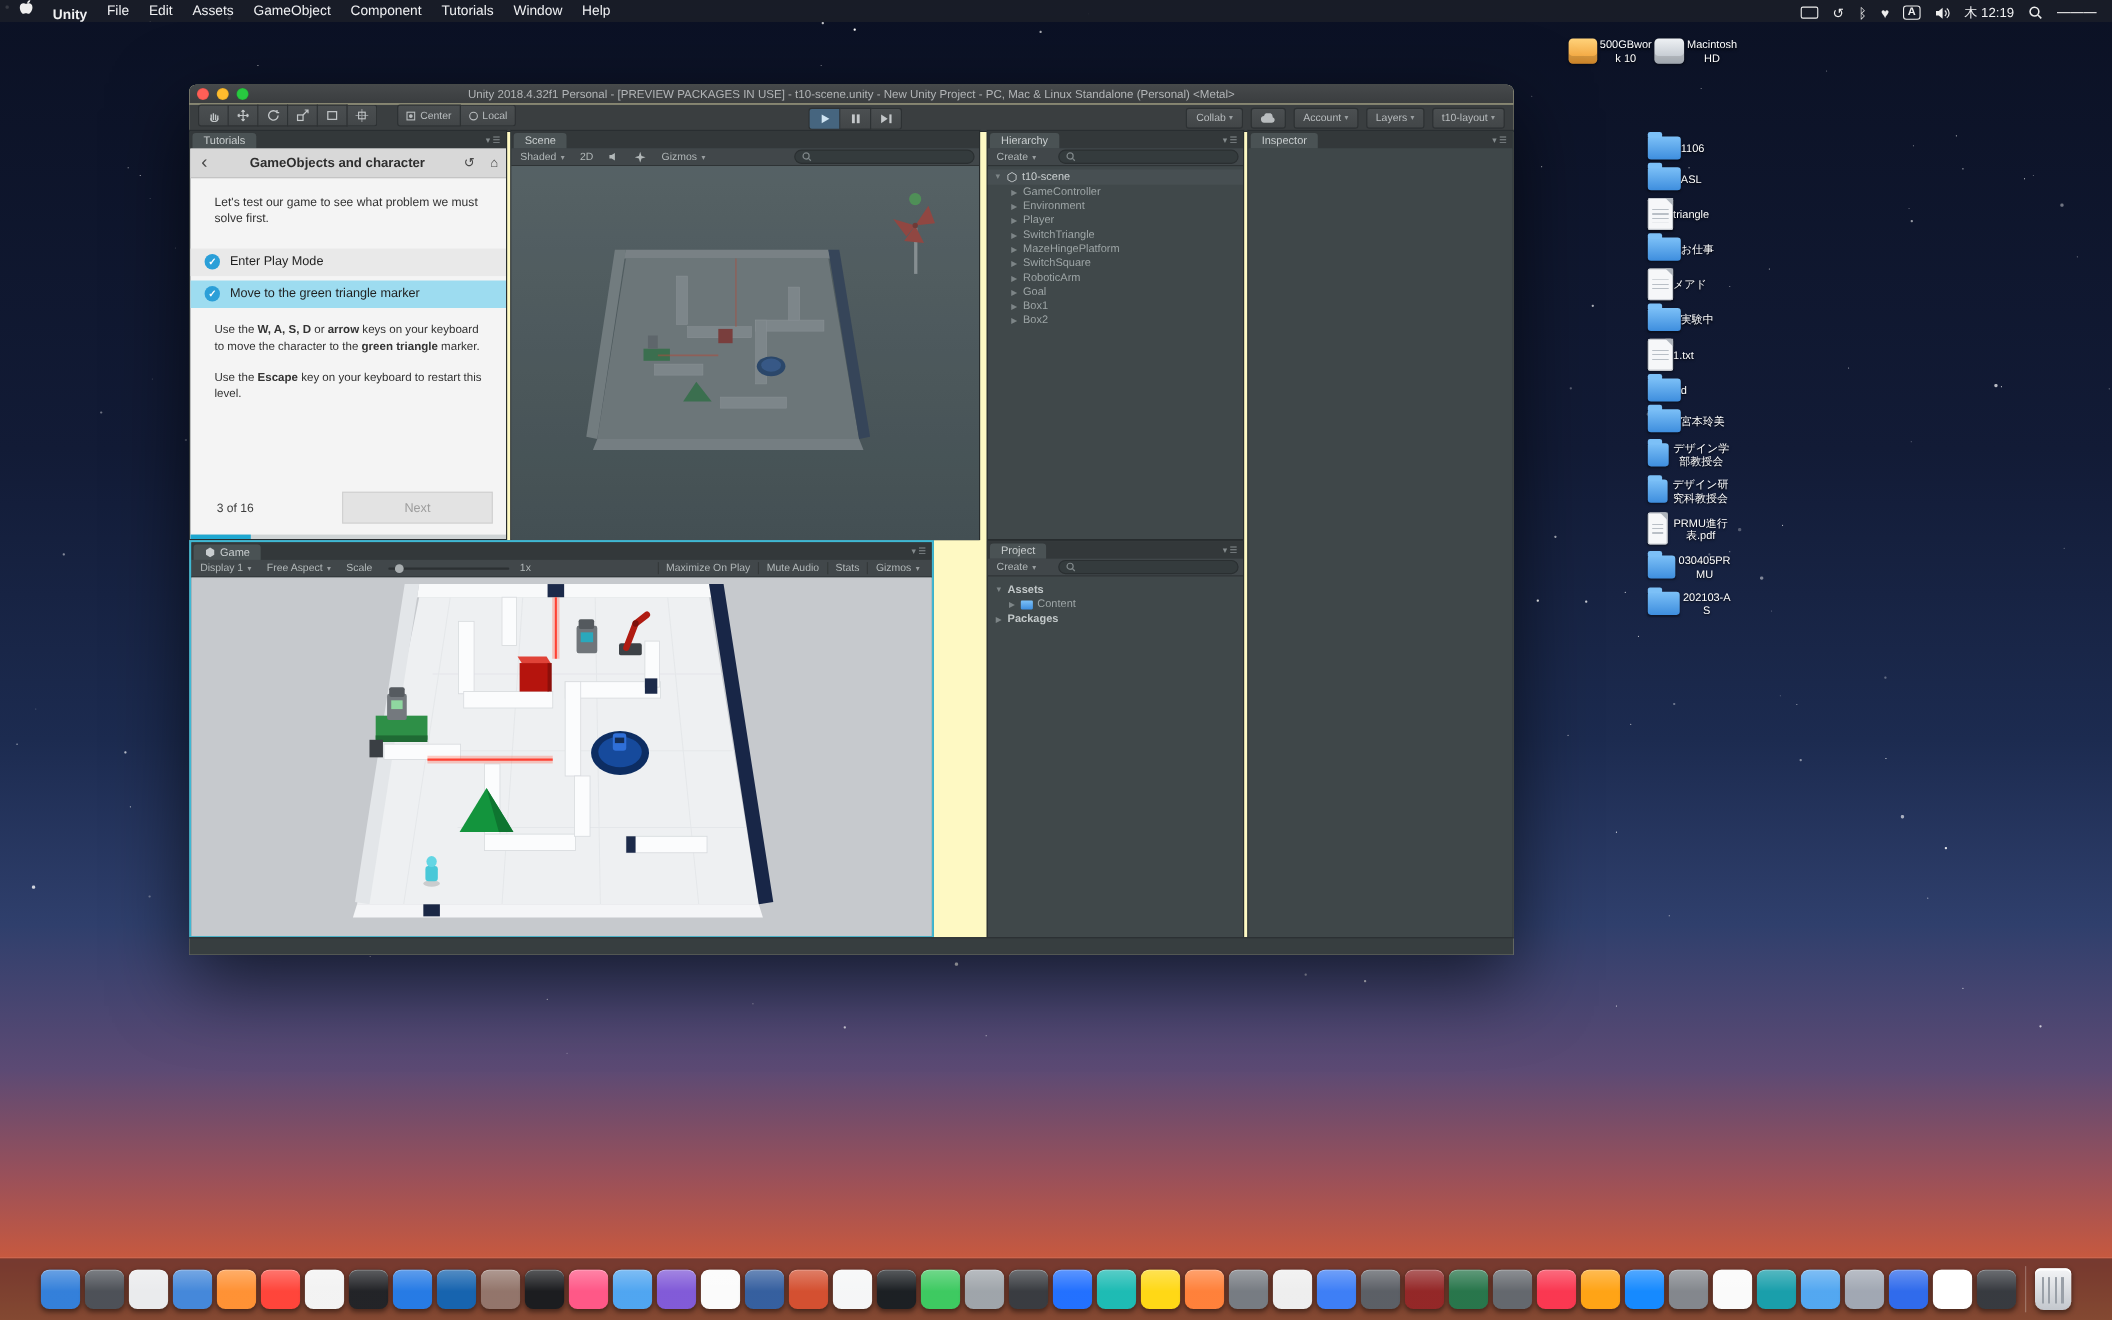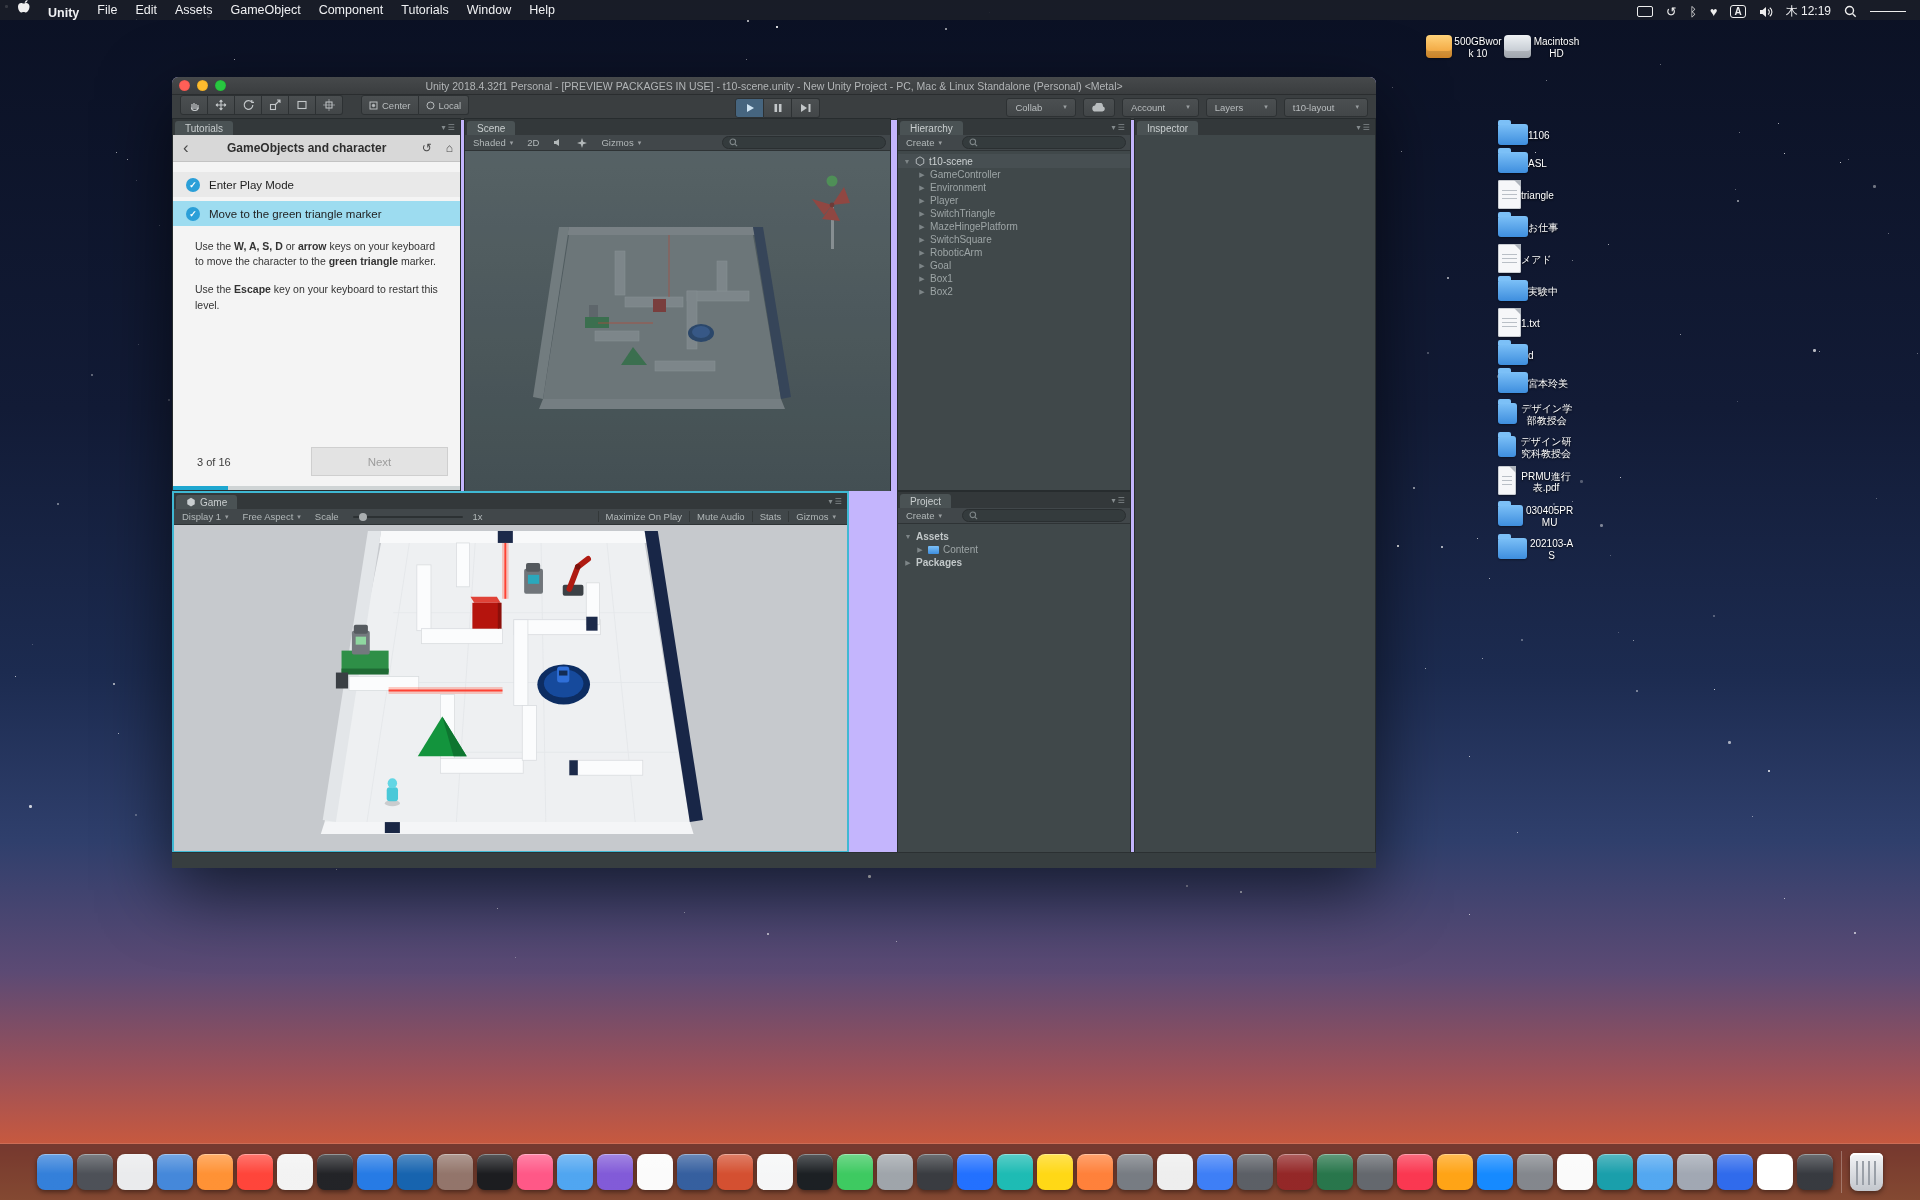--- a/index.html
+++ b/index.html
@@ -28,21 +28,21 @@
   .icon-folder{width:30px;height:21px;background:linear-gradient(#7cc0f7,#3e8ede);border-radius:2px 3px 3px 3px;position:relative;box-shadow:0 1px 2px rgba(0,0,0,.4)}
   .icon-folder::before{content:"";position:absolute;top:-4px;left:0;width:13px;height:5px;background:#7cc0f7;border-radius:2px 2px 0 0}
   .icon-doc{width:23px;height:29px;background:#f6f7f9;border-radius:2px;position:relative;box-shadow:inset 0 0 0 1px #c8ccd2,0 1px 2px rgba(0,0,0,.4)}
   .icon-doc::before{content:"";position:absolute;top:0;right:0;border-style:solid;border-width:0 7px 7px 0;border-color:transparent #aeb4bc transparent transparent}
   .icon-doc::after{content:"";position:absolute;left:4px;right:4px;top:10px;height:12px;
     background:repeating-linear-gradient(#b9bfc6 0 1px,transparent 1px 4px)}
   .icon-drive-orange{width:33px;height:23px;border-radius:4px;background:linear-gradient(#ffd27a,#ef9a2f);box-shadow:inset 0 -7px 0 rgba(0,0,0,.14),0 1px 2px rgba(0,0,0,.4)}
   .icon-drive-silver{width:33px;height:23px;border-radius:4px;background:linear-gradient(#eef1f4,#b6bdc6);box-shadow:inset 0 -7px 0 rgba(0,0,0,.12),0 1px 2px rgba(0,0,0,.4)}
 
   
-  .uwin{position:absolute;left:172px;top:77px;width:1204px;height:791px;background:#c4b5fd;
+  .uwin{position:absolute;left:172px;top:77px;width:1204px;height:791px;background:#fef9c3;
     border-radius:6px 6px 0 0;box-shadow:0 22px 70px rgba(0,0,0,.6);z-index:10}
   .titlebar{height:17px;background:linear-gradient(#46494b,#3a3d3f);border-radius:6px 6px 0 0;
     display:flex;align-items:center;position:relative;border-bottom:1px solid #2a2d2f}
   .tl{width:11px;height:11px;border-radius:50%;margin-left:7px;box-shadow:inset 0 0 1px rgba(0,0,0,.4)}
   .title{position:absolute;left:40px;right:40px;text-align:center;font-size:10.5px;color:#b2b5b7;
     white-space:nowrap;overflow:hidden;text-overflow:ellipsis}
   .toolbar{height:24px;background:#3a3e40;border-bottom:1px solid #272b2d;position:relative;display:flex;}
   .toolgrp{display:flex;margin-left:8px}
   .tbtn{width:26px;height:18px;background:linear-gradient(#4b4f51,#424648);border:1px solid #2d3133;border-left-width:0;
     display:flex;align-items:center;justify-content:center;color:#c3c7c9}
@@ -53,21 +53,21 @@
   .pvbtn:first-child{border-left-width:1px;border-radius:3px 0 0 3px}
   .pvbtn:last-child{border-radius:0 3px 3px 0}
   .playgrp{position:absolute;left:563px;top:3px;display:flex}
   .pbtn{width:27px;height:18px;background:linear-gradient(#4b4f51,#424648);border:1px solid #2d3133;border-left-width:0;
     display:flex;align-items:center;justify-content:center}
   .pbtn:first-child{border-left-width:1px;border-radius:3px 0 0 3px}
   .pbtn:last-child{border-radius:0 3px 3px 0}
   .pbtn.active{background:#46657f}
   .tright{margin-left:auto;display:flex;gap:7px;margin-right:8px;align-items:center}
   .ddbtn{height:17px;padding:0 8px;font-size:9.5px;color:#b9bdbf;background:linear-gradient(#4b4f51,#424648);
-    border:1px solid #2d3133;border-radius:3px;display:flex;align-items:center;gap:21px;white-space:nowrap}
+    border:1px solid #2d3133;border-radius:3px;display:flex;align-items:center;gap:3px;white-space:nowrap}
   .caret{font-size:7px;color:#9a9fa1}
 
   
   .panel{position:absolute;background:#40484a;border:1px solid #272c2e;display:flex;flex-direction:column;box-sizing:border-box}
   .tabstrip{height:16px;background:#33383a;display:flex;align-items:flex-end;padding-left:2px;flex:none}
   .tab{height:14px;padding:0 10px;background:#4a5254;color:#c9cecf;font-size:10px;display:flex;align-items:center;
     border-radius:3px 3px 0 0;gap:4px;white-space:nowrap}
   .panelmenu{margin-left:auto;color:#848b8d;font-size:8px;padding:0 5px 3px 0;display:flex;gap:4px;align-items:center}
   .minibar{height:15px;background:#41474a;border-bottom:1px solid #2e3335;display:flex;align-items:center;
     font-size:9.5px;color:#b2b8b9;padding:0 4px;gap:6px;flex:none}
@@ -503,20 +503,21 @@
       <span class="tab">Tutorials</span>
       <span class="panelmenu">▾ ☰</span>
     </div>
     <div class="tut-body">
       <div class="tut-header">
         <span class="tut-back">‹</span>
         <span class="tut-title">GameObjects and character</span>
         <span class="tut-hic">↺</span>
         <span class="tut-hic">⌂</span>
       </div>
+      <div class="tut-intro">Let's test our game to see what problem we must solve first.</div>
       <div class="step" style="margin-top:10px">
         <span class="check">✓</span>
         <span>Enter Play Mode</span>
       </div>
       <div class="step active" style="margin-top:4px">
         <span class="check">✓</span>
         <span>Move to the green triangle marker</span>
       </div>
       <div class="tut-para"><span>Use the </span><b>W, A, S, D</b><span> or </span><b>arrow</b><span> keys on your keyboard to move the character to the </span><b>green triangle</b><span> marker.</span></div>
       <div class="tut-para"><span>Use the </span><b>Escape</b><span> key on your keyboard to restart this level.</span></div>

